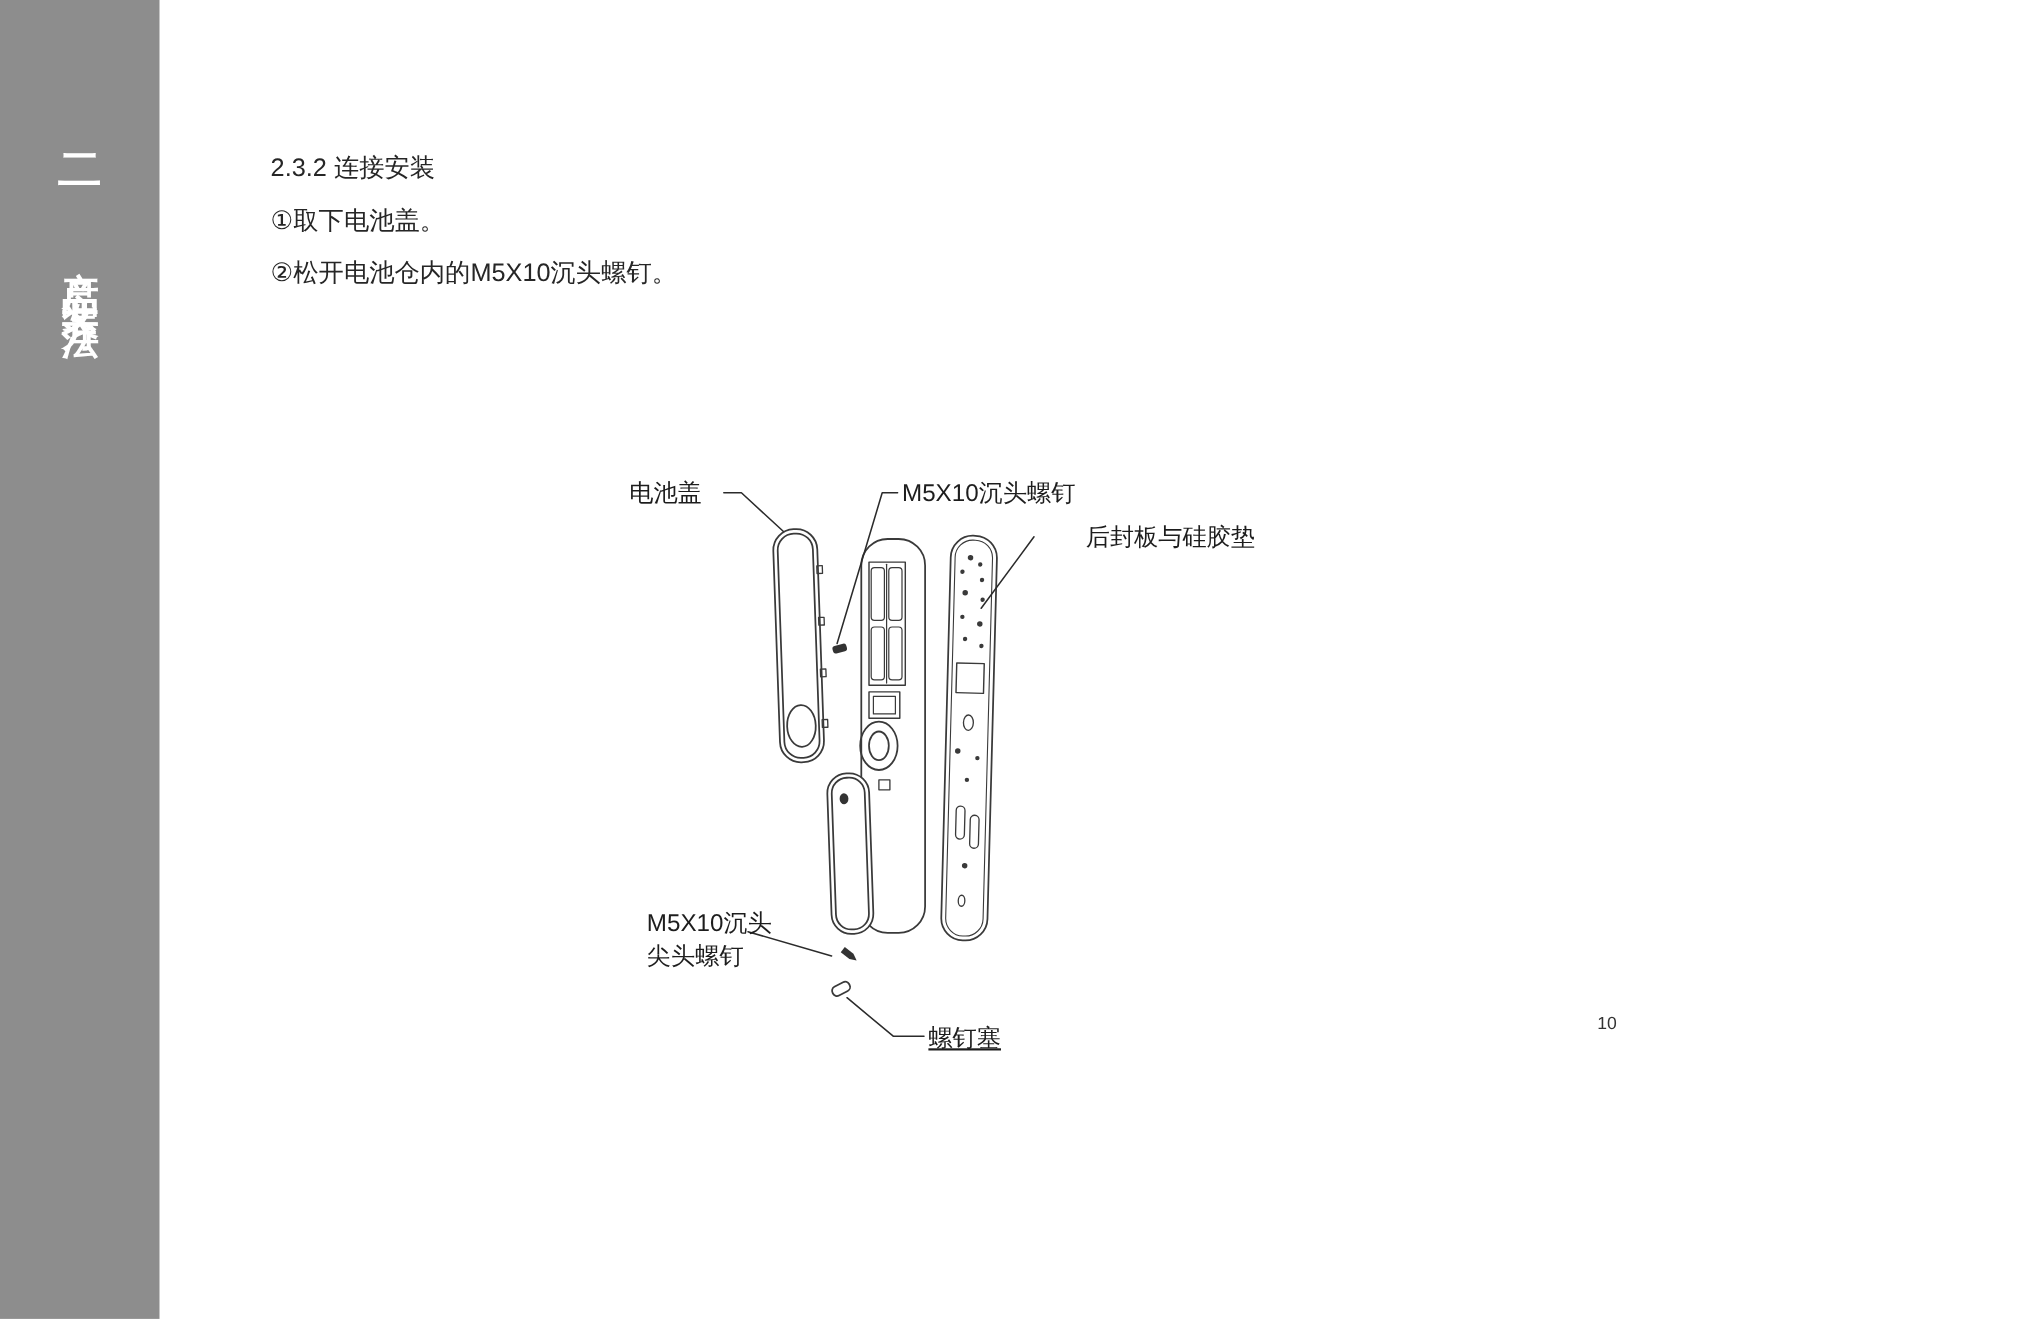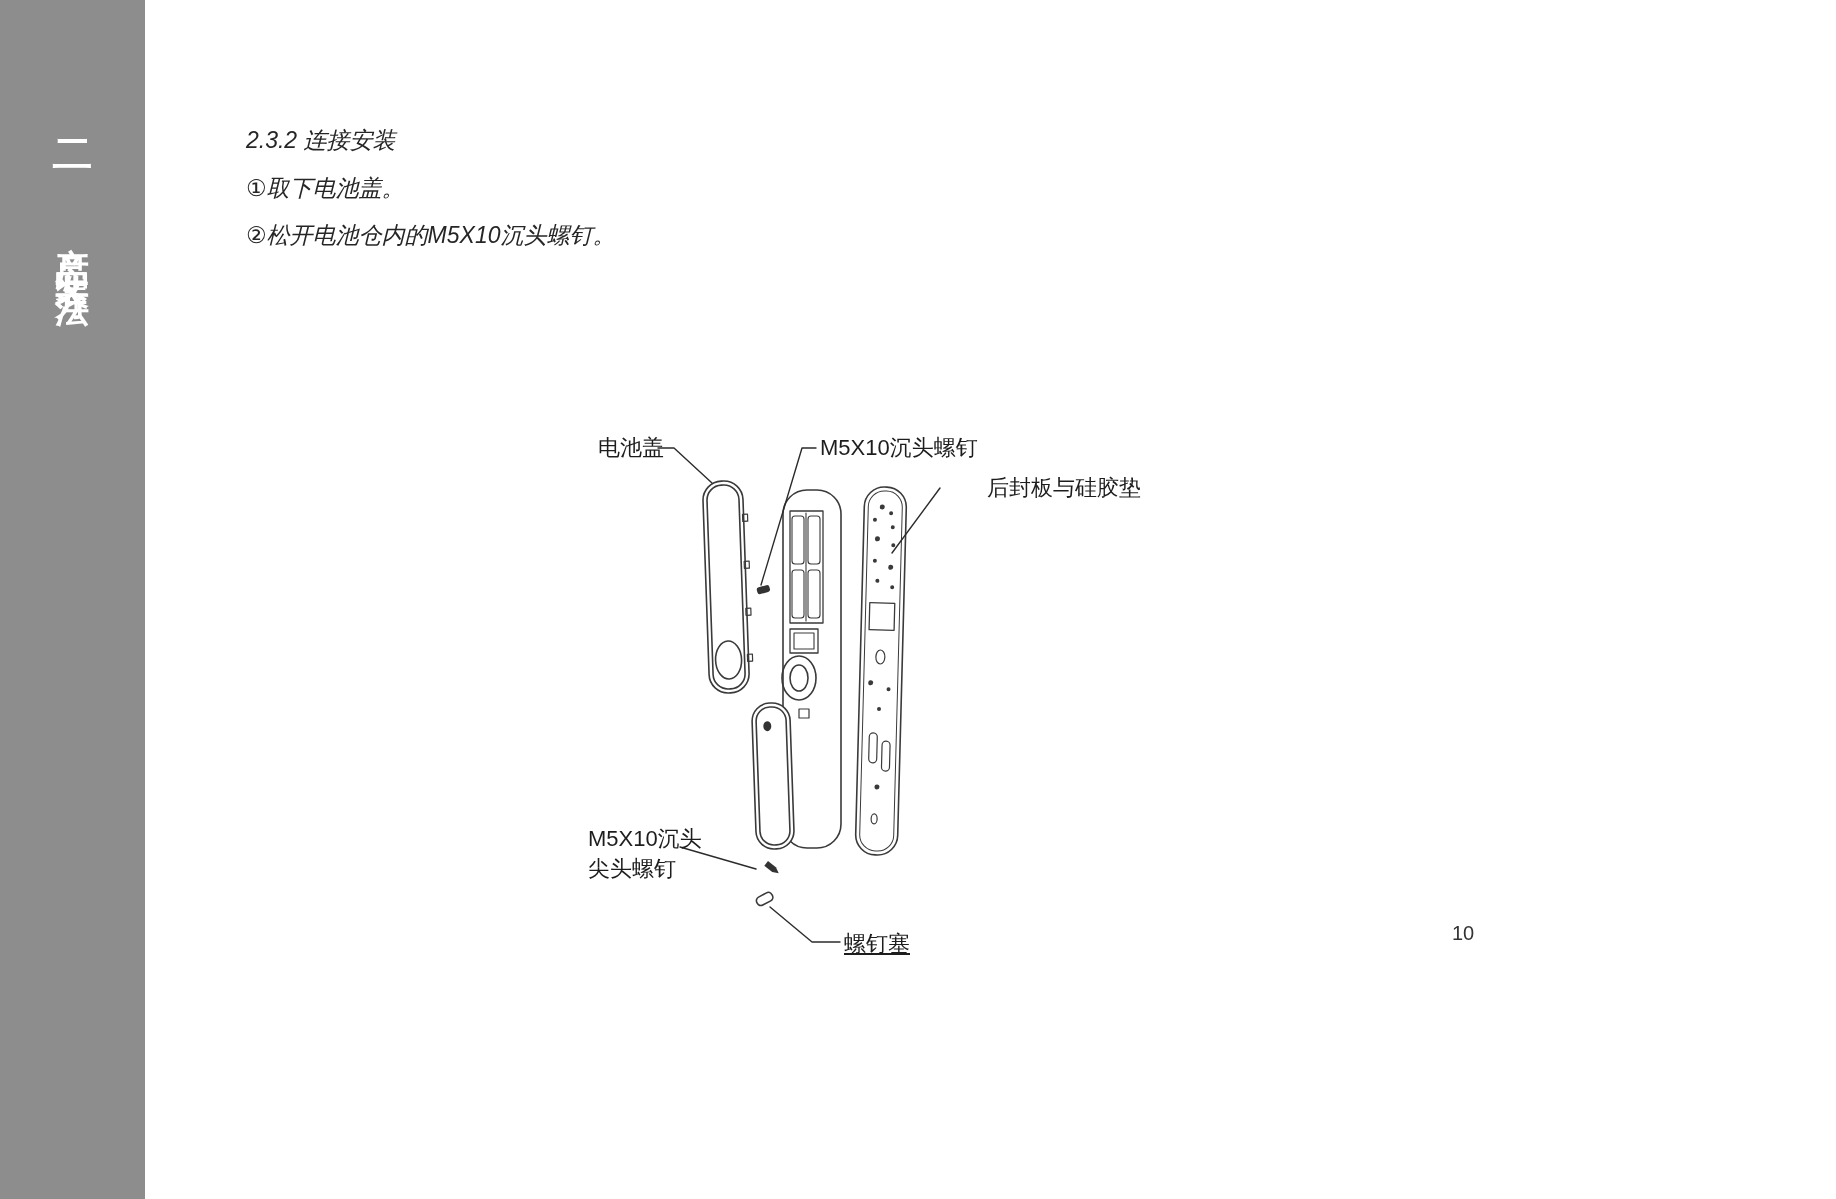--- a/index.html
+++ b/index.html
@@ -12,28 +12,28 @@
   .sidebar-num {
     position:absolute; top:126px; left:0; width:100%; text-align:center;
     font-size:40px; font-weight:700; color:#ffffff;
   }
   .sidebar-title {
     position:absolute; top:220px; left:50%; transform:translateX(-50%);
     writing-mode:vertical-rl; text-orientation:upright;
     font-size:34px; font-weight:700; color:#ffffff; letter-spacing:9px;
   }
   
-  .content { position:absolute; left:246px; top:117px; width:1320px;font-style:italic; }
+  .content { position:absolute; left:246px; top:129px; width:1320px; }
   .content .line { margin:0; font-size:23px; line-height:47.5px; color:#262626; font-weight:400; }
   
   .diagram { position:absolute; left:540px; top:415px; width:640px; height:575px; }
   .diagram svg { position:absolute; left:0; top:0; }
   .dlabel { position:absolute; font-size:22px; color:#1d1d1d; white-space:nowrap; }
   .dlabel.two-line div { line-height:30px; }
-  .page-number { position:absolute; left:1452px; top:922px; font-size:20px; color:#333333; }
+  .page-number { position:absolute; left:1452px; top:922px; font-size:16px; color:#333333; }
 </style>
 </head>
 <body>
 
 <div class="page">
 
   <div class="sidebar">
     <div class="sidebar-num">二</div>
     <div class="sidebar-title">产品安装方法</div>
   </div>
@@ -124,21 +124,21 @@
         <g stroke="#2b2b2b" stroke-width="1.4">
           <polyline points="118,33 134,33 172,68"></polyline>
           <polyline points="276,33 262,33 221,170"></polyline>
           <polyline points="400,73 352,138"></polyline>
           <polyline points="140,432 216,454"></polyline>
           <polyline points="230,492 272,527 300,527"></polyline>
         </g>
       </g>
     </svg>
 
-    <div class="dlabel" style="left:58px; top:18px;">电池盖</div>
+    <div class="dlabel" style="left:32px; top:18px;">电池盖</div>
     <div class="dlabel" style="left:280px; top:18px;">M5X10沉头螺钉</div>
     <div class="dlabel" style="left:404px; top:58px;margin-left:43px;">后封板与硅胶垫</div>
     <div class="dlabel two-line" style="left:48px; top:388px;margin-top:21px;">
       <div>M5X10沉头</div>
       <div>尖头螺钉</div>
     </div>
     <div class="dlabel" style="left:304px; top:514px;text-decoration:underline;">螺钉塞</div>
   </div>
 
   <div class="page-number">10</div>

